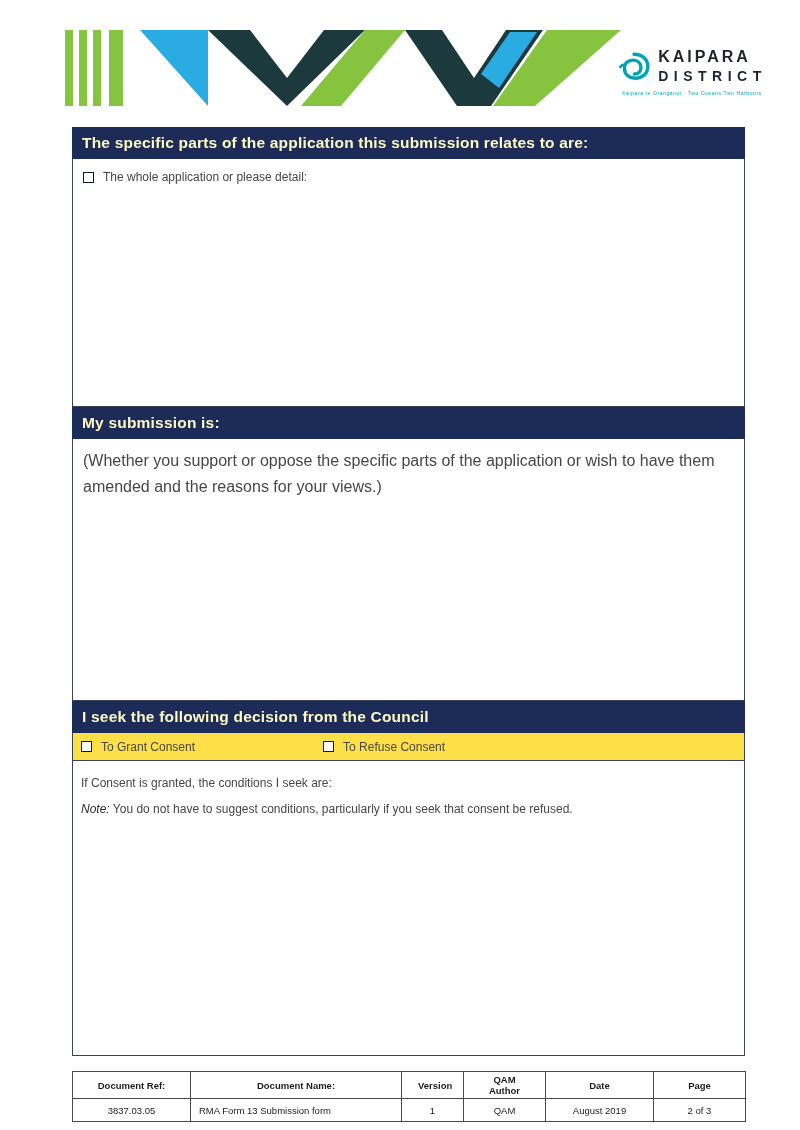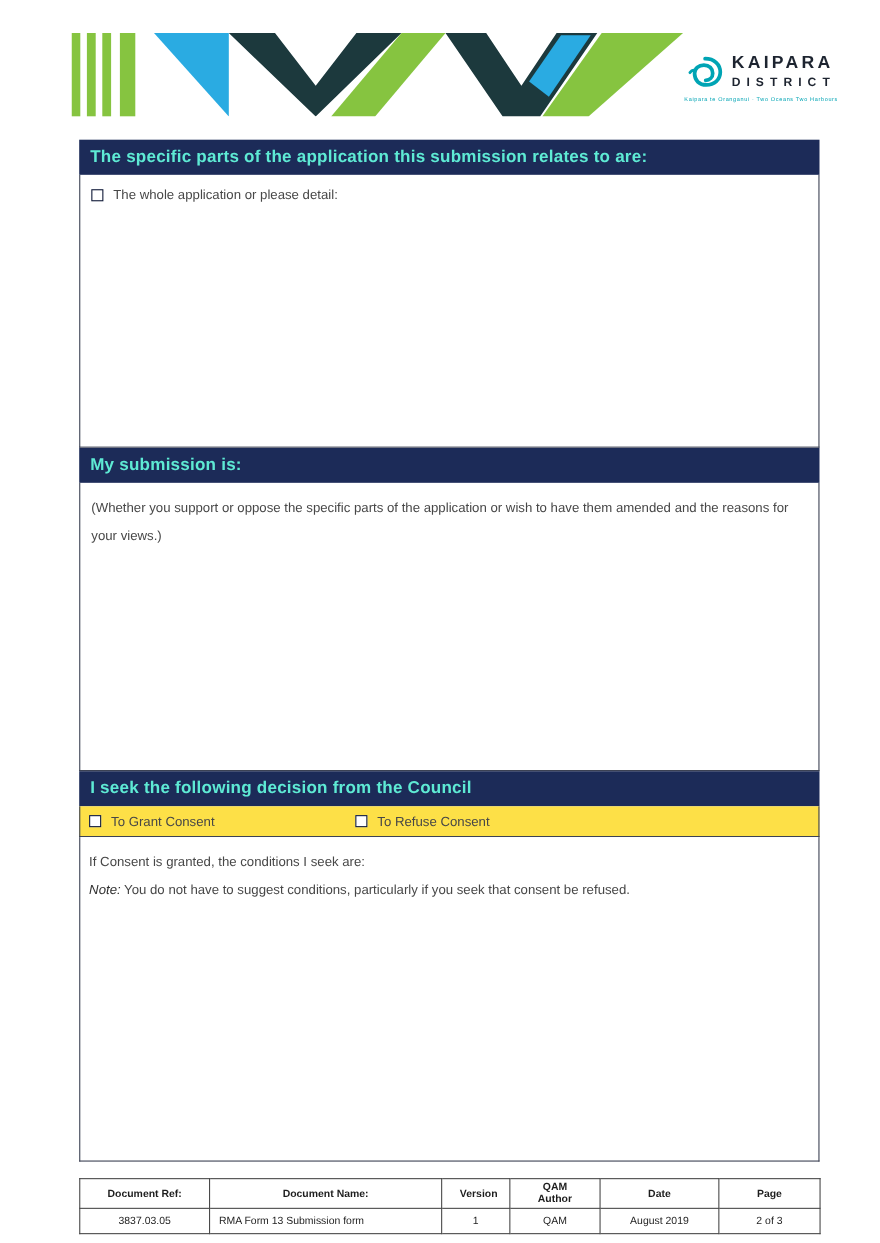--- a/index.html
+++ b/index.html
@@ -13,37 +13,37 @@
 
   
   .banner{position:absolute; left:65px; top:30px; width:556px; height:76px; display:block;}
 
   
   .logo{position:absolute; right:38px; top:48px; width:140px; display:flex; flex-direction:column; align-items:center;}
   .logo-row{display:flex; align-items:center; gap:7px;}
   .koru{width:34px; height:34px; flex:0 0 auto;}
   .logo-text{display:flex; flex-direction:column; align-items:flex-start;}
   .logo-kaipara{font-size:16px; font-weight:bold; letter-spacing:3px; color:#1d2430;}
-  .logo-district{font-size:11px; font-weight:bold; letter-spacing:5.5px; color:#1d2430; margin-top:2px;}
+  .logo-district{font-size:14px; font-weight:bold; letter-spacing:5.5px; color:#1d2430; margin-top:2px;}
   .logo-tagline{font-size:5px; letter-spacing:0.6px; color:var(--logo-teal); margin-top:6px; white-space:nowrap;}
 
   
   .content{position:absolute; left:72px; top:127px; width:673px;}
-  .sec-header{height:32px; background:var(--navy); color:#5eead4; font-weight:bold;
+  .sec-header{height:32px; background:var(--navy); color:#fef9c3; font-weight:bold;
               font-size:15.5px; display:flex; align-items:center; padding-left:10px; letter-spacing:0.2px;}
   .sec-body{border:1px solid var(--border); border-top:none; background:#fff; position:relative;}
   .body1{height:248px; padding:11px 10px;}
   .body2{height:262px; padding:9px 6px;}
   .body3{height:295px; padding:9px 8px;}
 
   .cb-line{display:flex; align-items:center; gap:9px;}
   .checkbox{width:11px; height:11px; border:1.8px solid #101a38; background:#fff; display:inline-block; flex:0 0 auto;}
   .cb-label{font-size:12px; color:var(--text);}
 
-  .hint{font-size:12px; color:var(--text); line-height:26px; padding:0 4px;}
+  .hint{font-size:16px; color:var(--text); line-height:26px; padding:0 4px;}
 
   .decision-row{height:28px; border:1px solid var(--border); border-top:none; display:flex; align-items:center; padding-left:8px; background:#fde047;}
   .decision-group{display:flex; align-items:center; gap:9px;}
   .decision-group.second{margin-left:84px;padding-left:44px;}
 
   .cond-label{font-size:12px; color:var(--text); line-height:26px;}
   .note-line{font-size:12px; color:var(--text); line-height:26px;}
   .note-b{font-weight:normal; font-style:italic; color:#2f2f2f;}
 
   .write-area{position:absolute; left:0; right:0; bottom:0;}

